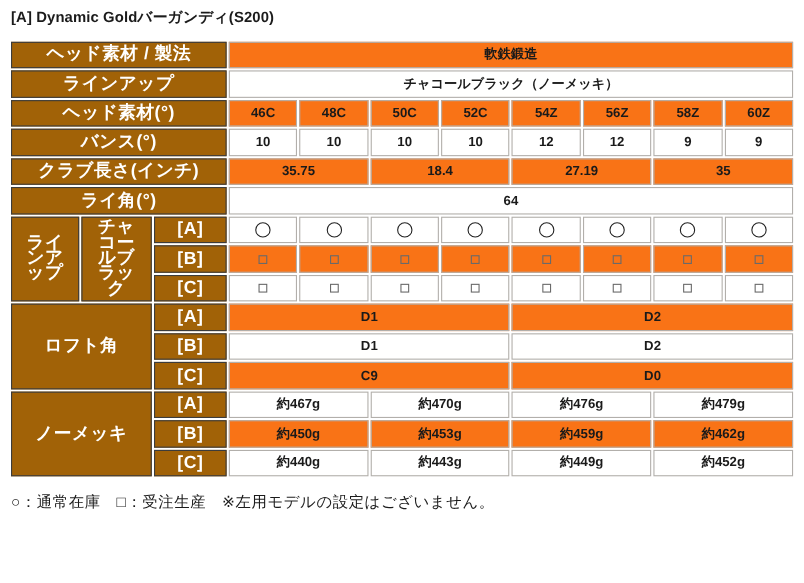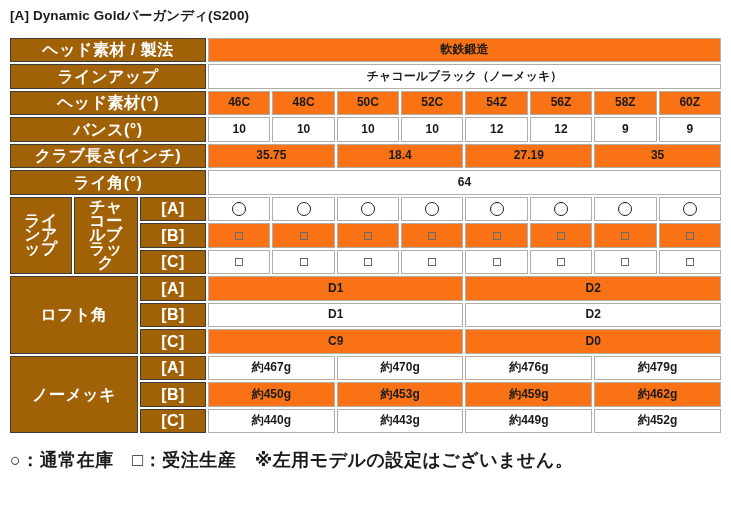--- a/index.html
+++ b/index.html
@@ -33,21 +33,21 @@
   td.wrap{line-height:14px;padding:2px 6px;word-break:break-all;}
   .mark-circle{
     display:inline-block;width:12px;height:12px;border:1.4px solid #222;
     border-radius:50%;vertical-align:middle;
   }
   .mark-square{
     display:inline-block;width:6px;height:6px;border:1px solid #6a6a6a;
     vertical-align:middle;
   }
   .legend{
-    margin:13px 0 0 2px;font-size:18px;font-weight:bold;color:#1b1b1b;
+    margin:13px 0 0 2px;font-size:14px;font-weight:normal;color:#1b1b1b;
     letter-spacing:0.5px;
   }
 </style>
 </head>
 <body>
 
 <div class="page">
 
   <div class="shaft-list">
     <div class="shaft-line">[A] Dynamic Goldバーガンディ(S200)</div>

